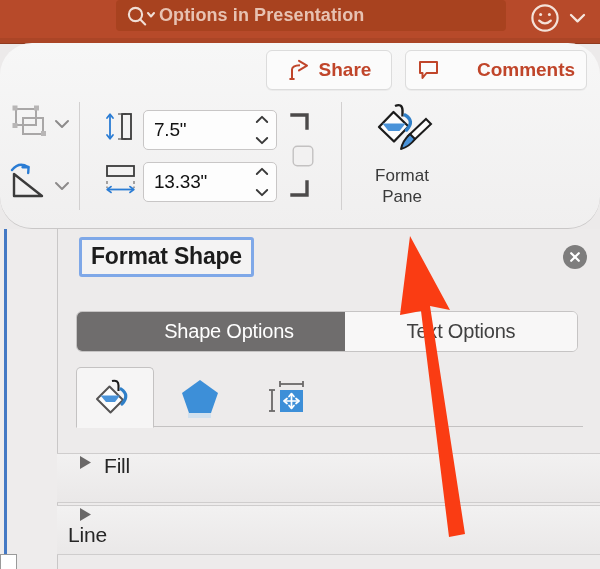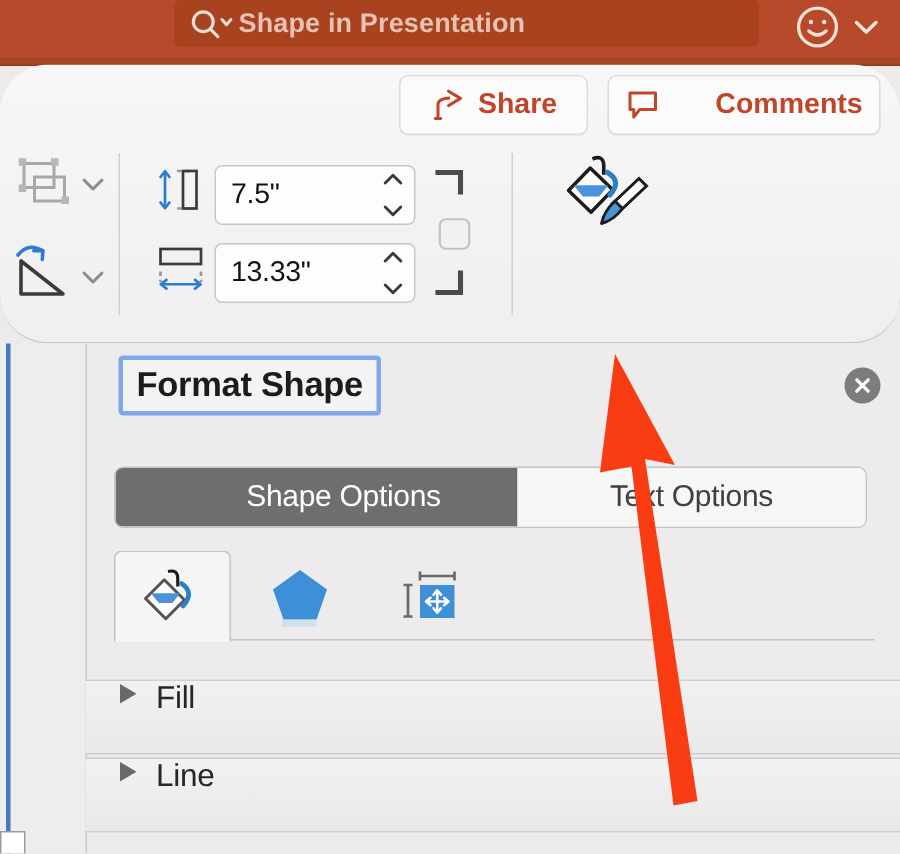--- a/index.html
+++ b/index.html
@@ -162,21 +162,21 @@
 
 <div id="root">
 
   <div class="topbar">
     <div class="searchfield">
       <svg class="search-icon" viewBox="0 0 30 22">
         <circle cx="10.5" cy="9.5" r="6.6" fill="none" stroke="#f0ded5" stroke-width="2.1"></circle>
         <line x1="15.3" y1="14.4" x2="20.2" y2="19.4" stroke="#f0ded5" stroke-width="2.1" stroke-linecap="round"></line>
         <polyline points="23,8 26,11.5 29,8" fill="none" stroke="#f0ded5" stroke-width="2" stroke-linecap="round" stroke-linejoin="round"></polyline>
       </svg>
-      <span class="search-ph">Shape in Presentation</span>
+      <span class="search-ph">Options in Presentation</span>
     </div>
     <div class="smiley-wrap">
       <svg width="34" height="34" viewBox="0 0 34 34">
         <circle cx="17" cy="17" r="12.6" fill="none" stroke="#f4e2d9" stroke-width="2.2"></circle>
         <circle cx="12.6" cy="13.6" r="1.5" fill="#f4e2d9"></circle>
         <circle cx="21.4" cy="13.6" r="1.5" fill="#f4e2d9"></circle>
         <path d="M11.2 19.6 Q17 25.2 22.8 19.6" fill="none" stroke="#f4e2d9" stroke-width="2.2" stroke-linecap="round"></path>
       </svg>
       <svg class="chev-white" width="17" height="12" viewBox="0 0 17 12">
         <polyline points="2,3 8.5,9.4 15,3" fill="none" stroke="#f6e6dd" stroke-width="2.3" stroke-linecap="round" stroke-linejoin="round"></polyline>
@@ -302,20 +302,24 @@
 
     <div id="format-pane-button">
       <svg width="66" height="60" viewBox="0 0 66 60">
         <path d="M26 5 Q33 2 33.5 9 L33.5 15.5" fill="none" stroke="#1c1c1c" stroke-width="2.4"></path>
         <path d="M10 26 L24.5 11 L39.5 25.5 L25 40.5 Z" fill="#fdfdfd" stroke="#1c1c1c" stroke-width="2.3" stroke-linejoin="round"></path>
         <path d="M13.5 22.5 L36.5 22.5 L30.5 30 L19.5 30 Z" fill="#4a93d9"></path>
         <path d="M36 14 Q46 20 37.5 29" fill="none" stroke="#2f7fc8" stroke-width="3.4" stroke-linecap="round"></path>
         <path d="M57 18 L62 23 L44 40 L39 35 Z" fill="#fcfcfc" stroke="#1c1c1c" stroke-width="2"></path>
         <path d="M41 33 L46 38 Q40 46 32 48 Q33.5 40 41 33 Z" fill="#4a93d9" stroke="#1c1c1c" stroke-width="1.9" stroke-linejoin="round"></path>
       </svg>
+      <div class="fp-label">
+        <div>Format</div>
+        <div>Pane</div>
+      </div>
     </div>
   </div>
 
   <div class="workspace">
     <div class="slide-edge"></div>
     <div class="slide-handle"></div>
 
     <div class="panel">
 
       <div class="panel-title-box">
@@ -374,21 +378,21 @@
         </div>
       </div>
     </div>
 
     <div class="acc-row" style="top:224px;">
       <svg class="acc-tri" width="16" height="17" viewBox="0 0 16 17">
         <polygon points="3,2 14,8.5 3,15" fill="#6a6868"></polygon>
       </svg>
       <span class="acc-label">Fill</span>
     </div>
-    <div class="acc-row" style="top:276px;">
+    <div class="acc-row" style="top:276px;flex-direction:column;">
       <svg class="acc-tri" width="16" height="17" viewBox="0 0 16 17">
         <polygon points="3,2 14,8.5 3,15" fill="#6a6868"></polygon>
       </svg>
       <span class="acc-label">Line</span>
     </div>
   </div>
 
   <svg id="annotation-arrow" viewBox="0 0 130 310">
     <polygon points="44,0 84,74 64,70 99,298 83,301 55,75 34,79" fill="#fa3c13"></polygon>
   </svg>

